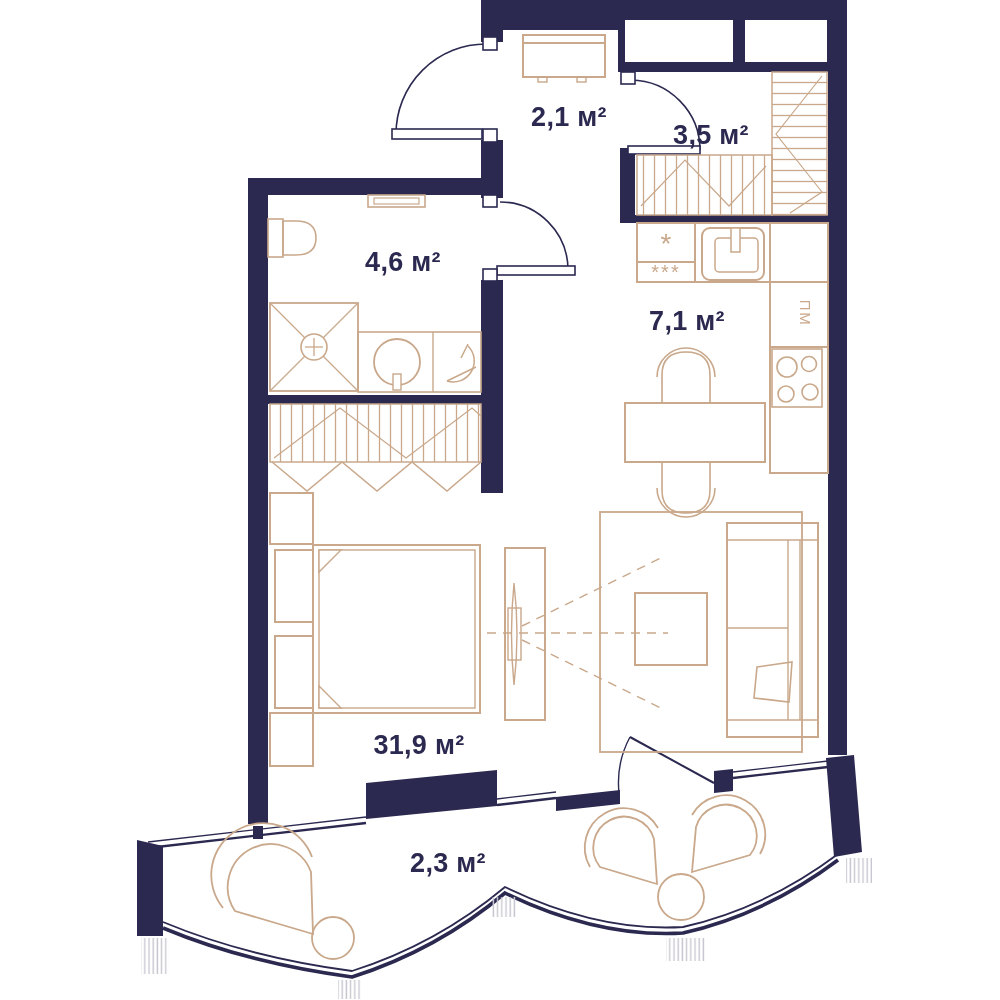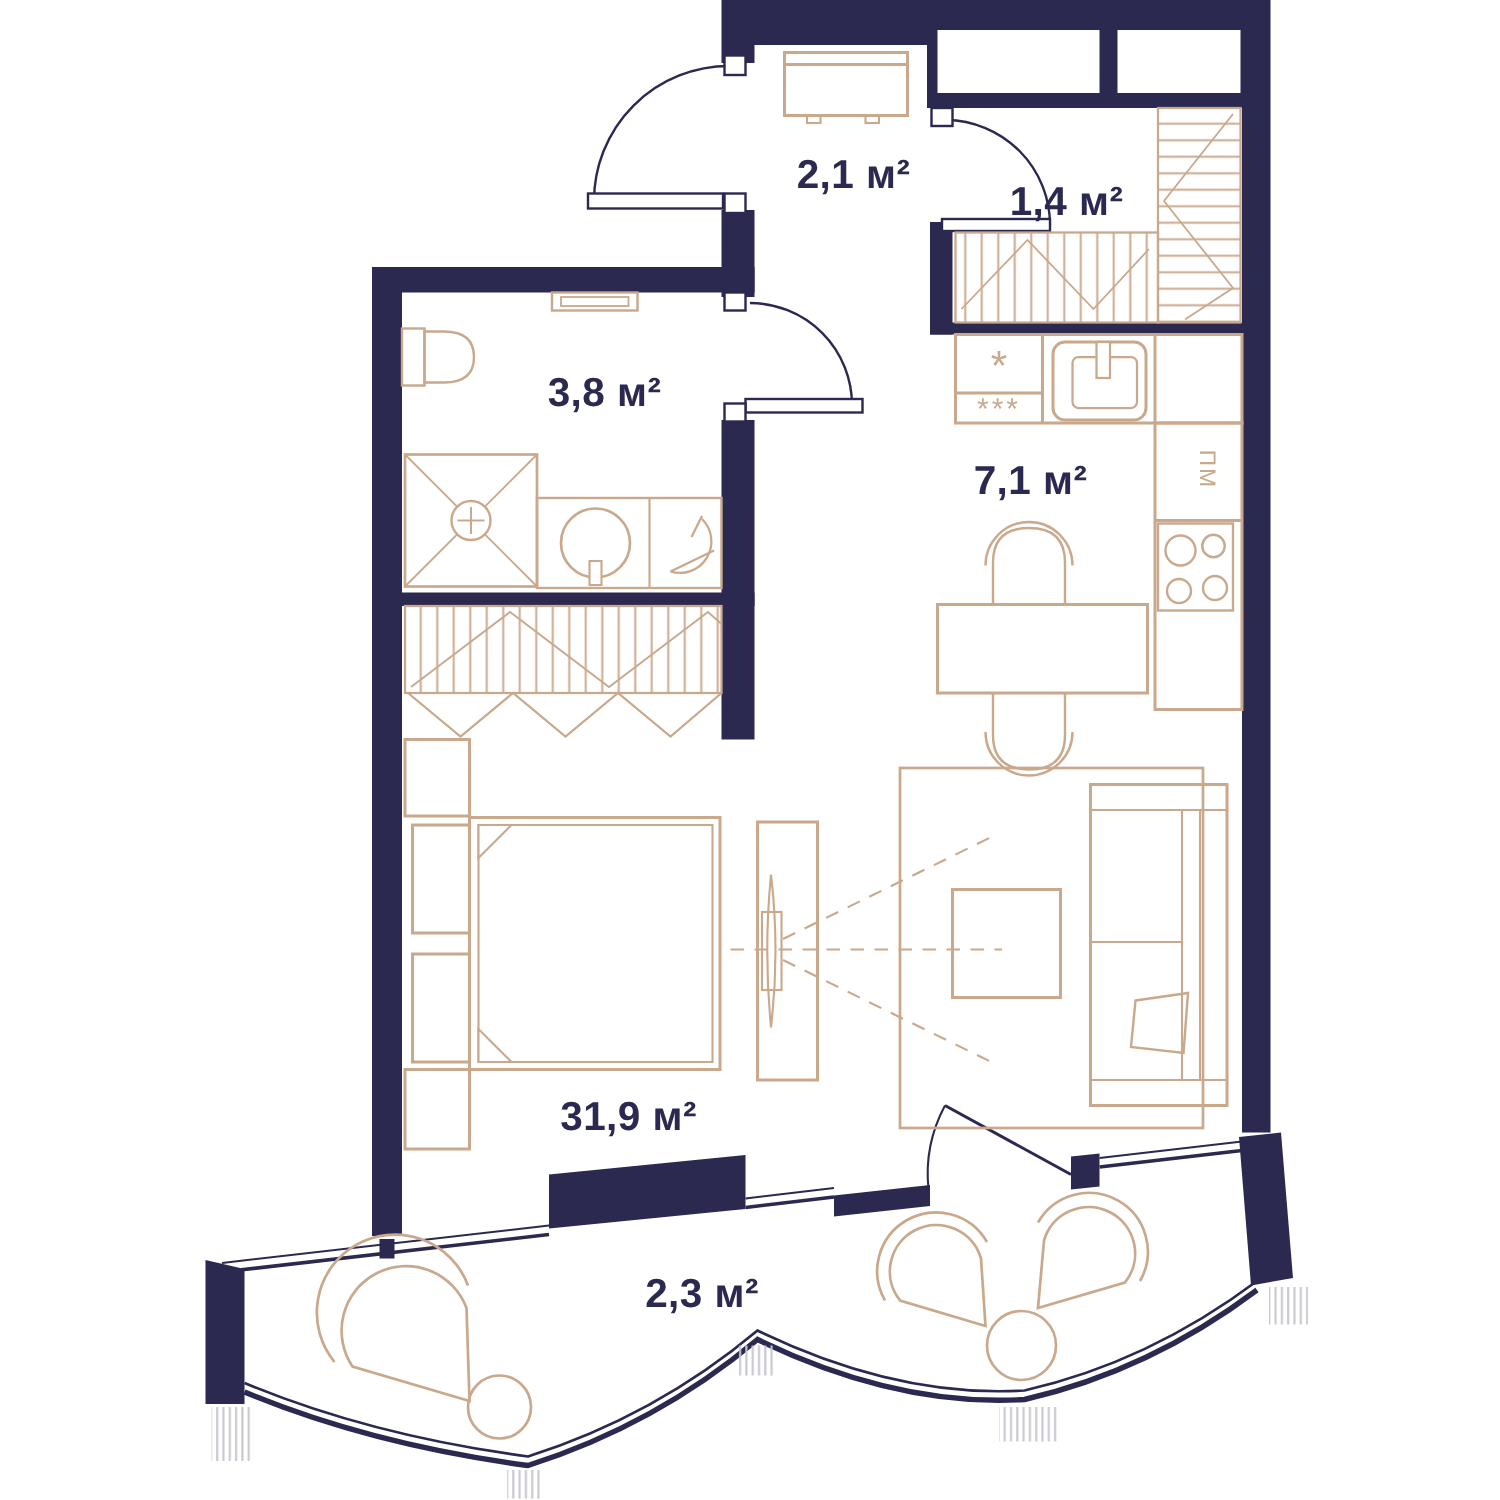--- a/index.html
+++ b/index.html
@@ -6,21 +6,21 @@
   .plan{position:relative;width:1000px;height:1000px;background:#ffffff;overflow:hidden;
         font-family:"Liberation Sans", sans-serif;}
   .plan svg{position:absolute;left:0;top:0;}
   .room-label{position:absolute;transform:translate(-50%,-50%);color:#2b2950;
         font-weight:700;font-size:27px;letter-spacing:.3px;white-space:nowrap;}
   .lbl-hallway{left:569px;top:117px;}
   .lbl-dressing{left:711px;top:135px;}
   .lbl-bathroom{left:403px;top:262px;}
   .lbl-kitchen{left:687px;top:321px;text-align:center;}
   .lbl-living{left:419px;top:745px;}
-  .lbl-balcony{left:468px;top:863px;}
+  .lbl-balcony{left:448px;top:863px;}
 </style>
 </head>
 <body>
 
 <div class="plan">
 <svg width="1000" height="1000" viewBox="0 0 1000 1000">
   <defs>
     <pattern id="pv" width="11" height="8" patternUnits="userSpaceOnUse">
       <path d="M5.5,0 V8" stroke="#c9a88b" stroke-width="1.3"></path>
     </pattern>
@@ -213,18 +213,18 @@
     <circle cx="333" cy="938" r="21" stroke-width="1.8"></circle>
     <path d="M 657,884 L 600,867 A 31 31 0 1 1 654,839 Z" stroke-width="1.8"></path>
     <path d="M 590,867 A 39 39 0 1 1 658,828" stroke-width="1.8"></path>
     <path d="M 692,872 L 750,855 A 31 31 0 1 0 696,827 Z" stroke-width="1.8"></path>
     <path d="M 760,854 A 39 39 0 1 0 692,815" stroke-width="1.8"></path>
     <circle cx="681" cy="897" r="23" stroke-width="1.8"></circle>
   </g>
 </svg>
 
   <div class="room-label lbl-hallway">2,1 м²</div>
-  <div class="room-label lbl-dressing">1,4 м²</div>
-  <div class="room-label lbl-bathroom">3,8 м²</div>
+  <div class="room-label lbl-dressing">3,5 м²</div>
+  <div class="room-label lbl-bathroom">4,6 м²</div>
   <div class="room-label lbl-kitchen">7,1 м²</div>
   <div class="room-label lbl-living">31,9 м²</div>
   <div class="room-label lbl-balcony">2,3 м²</div>
 </div>
 
 </body></html>

